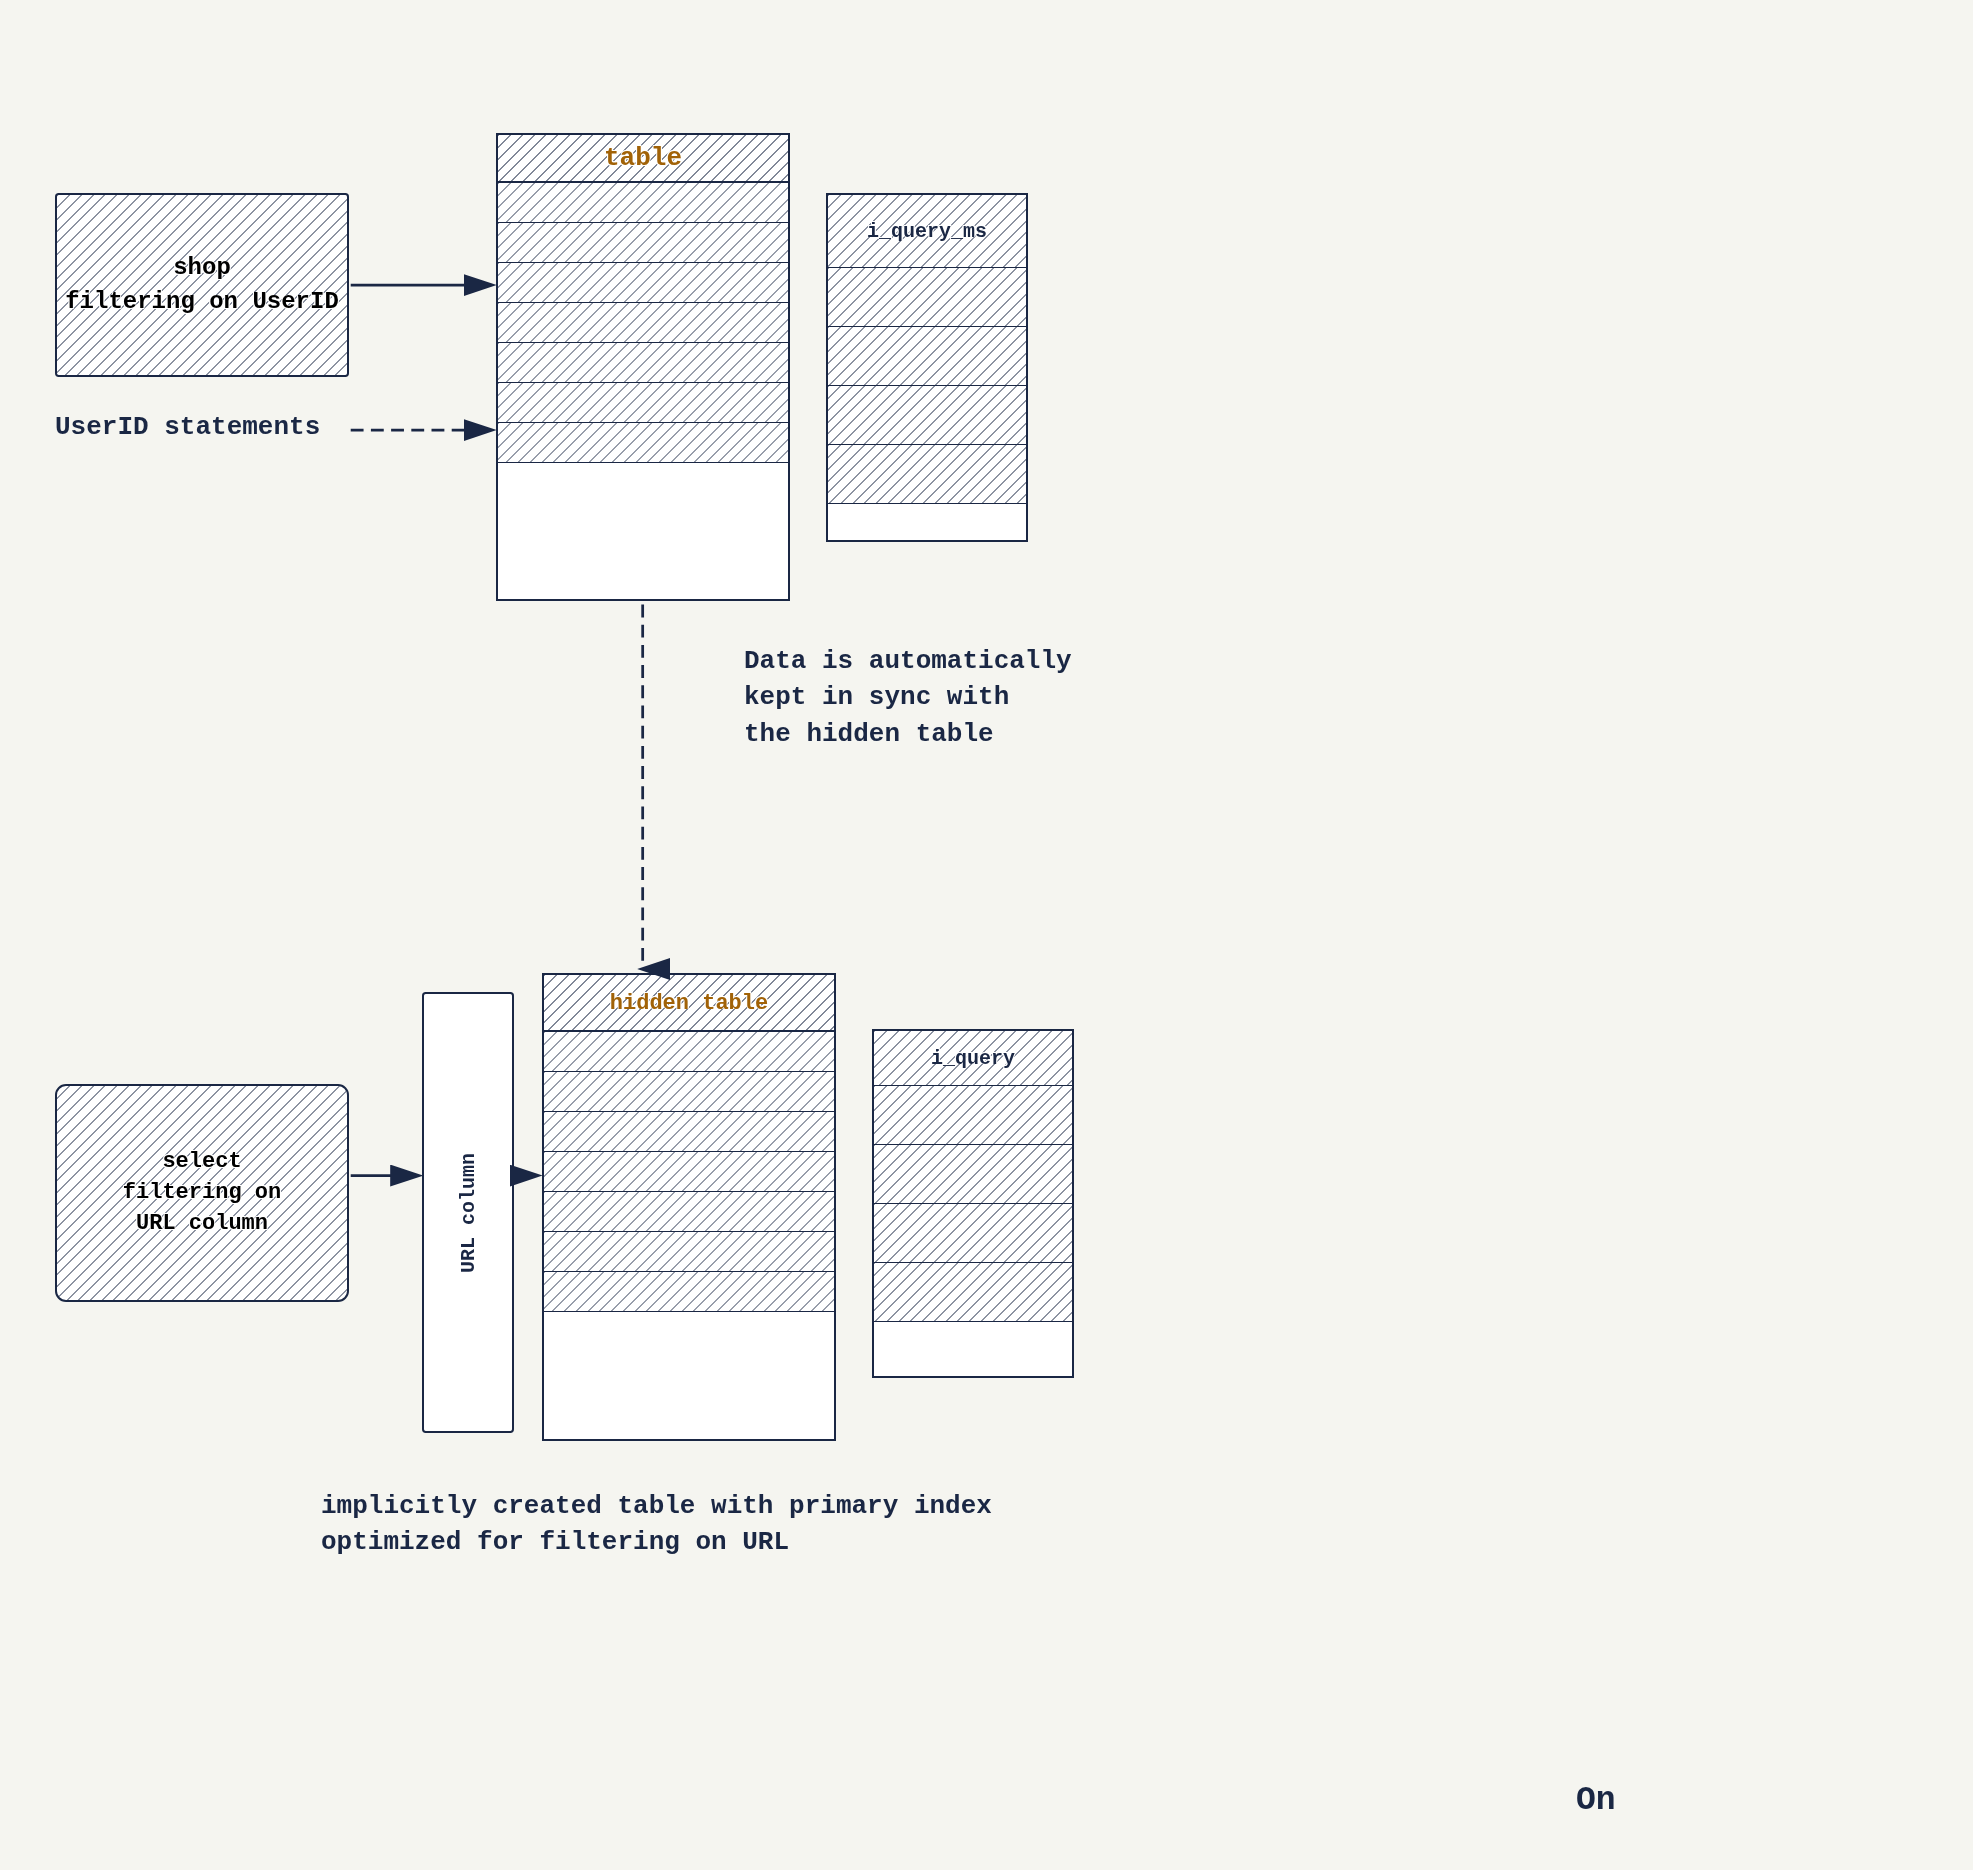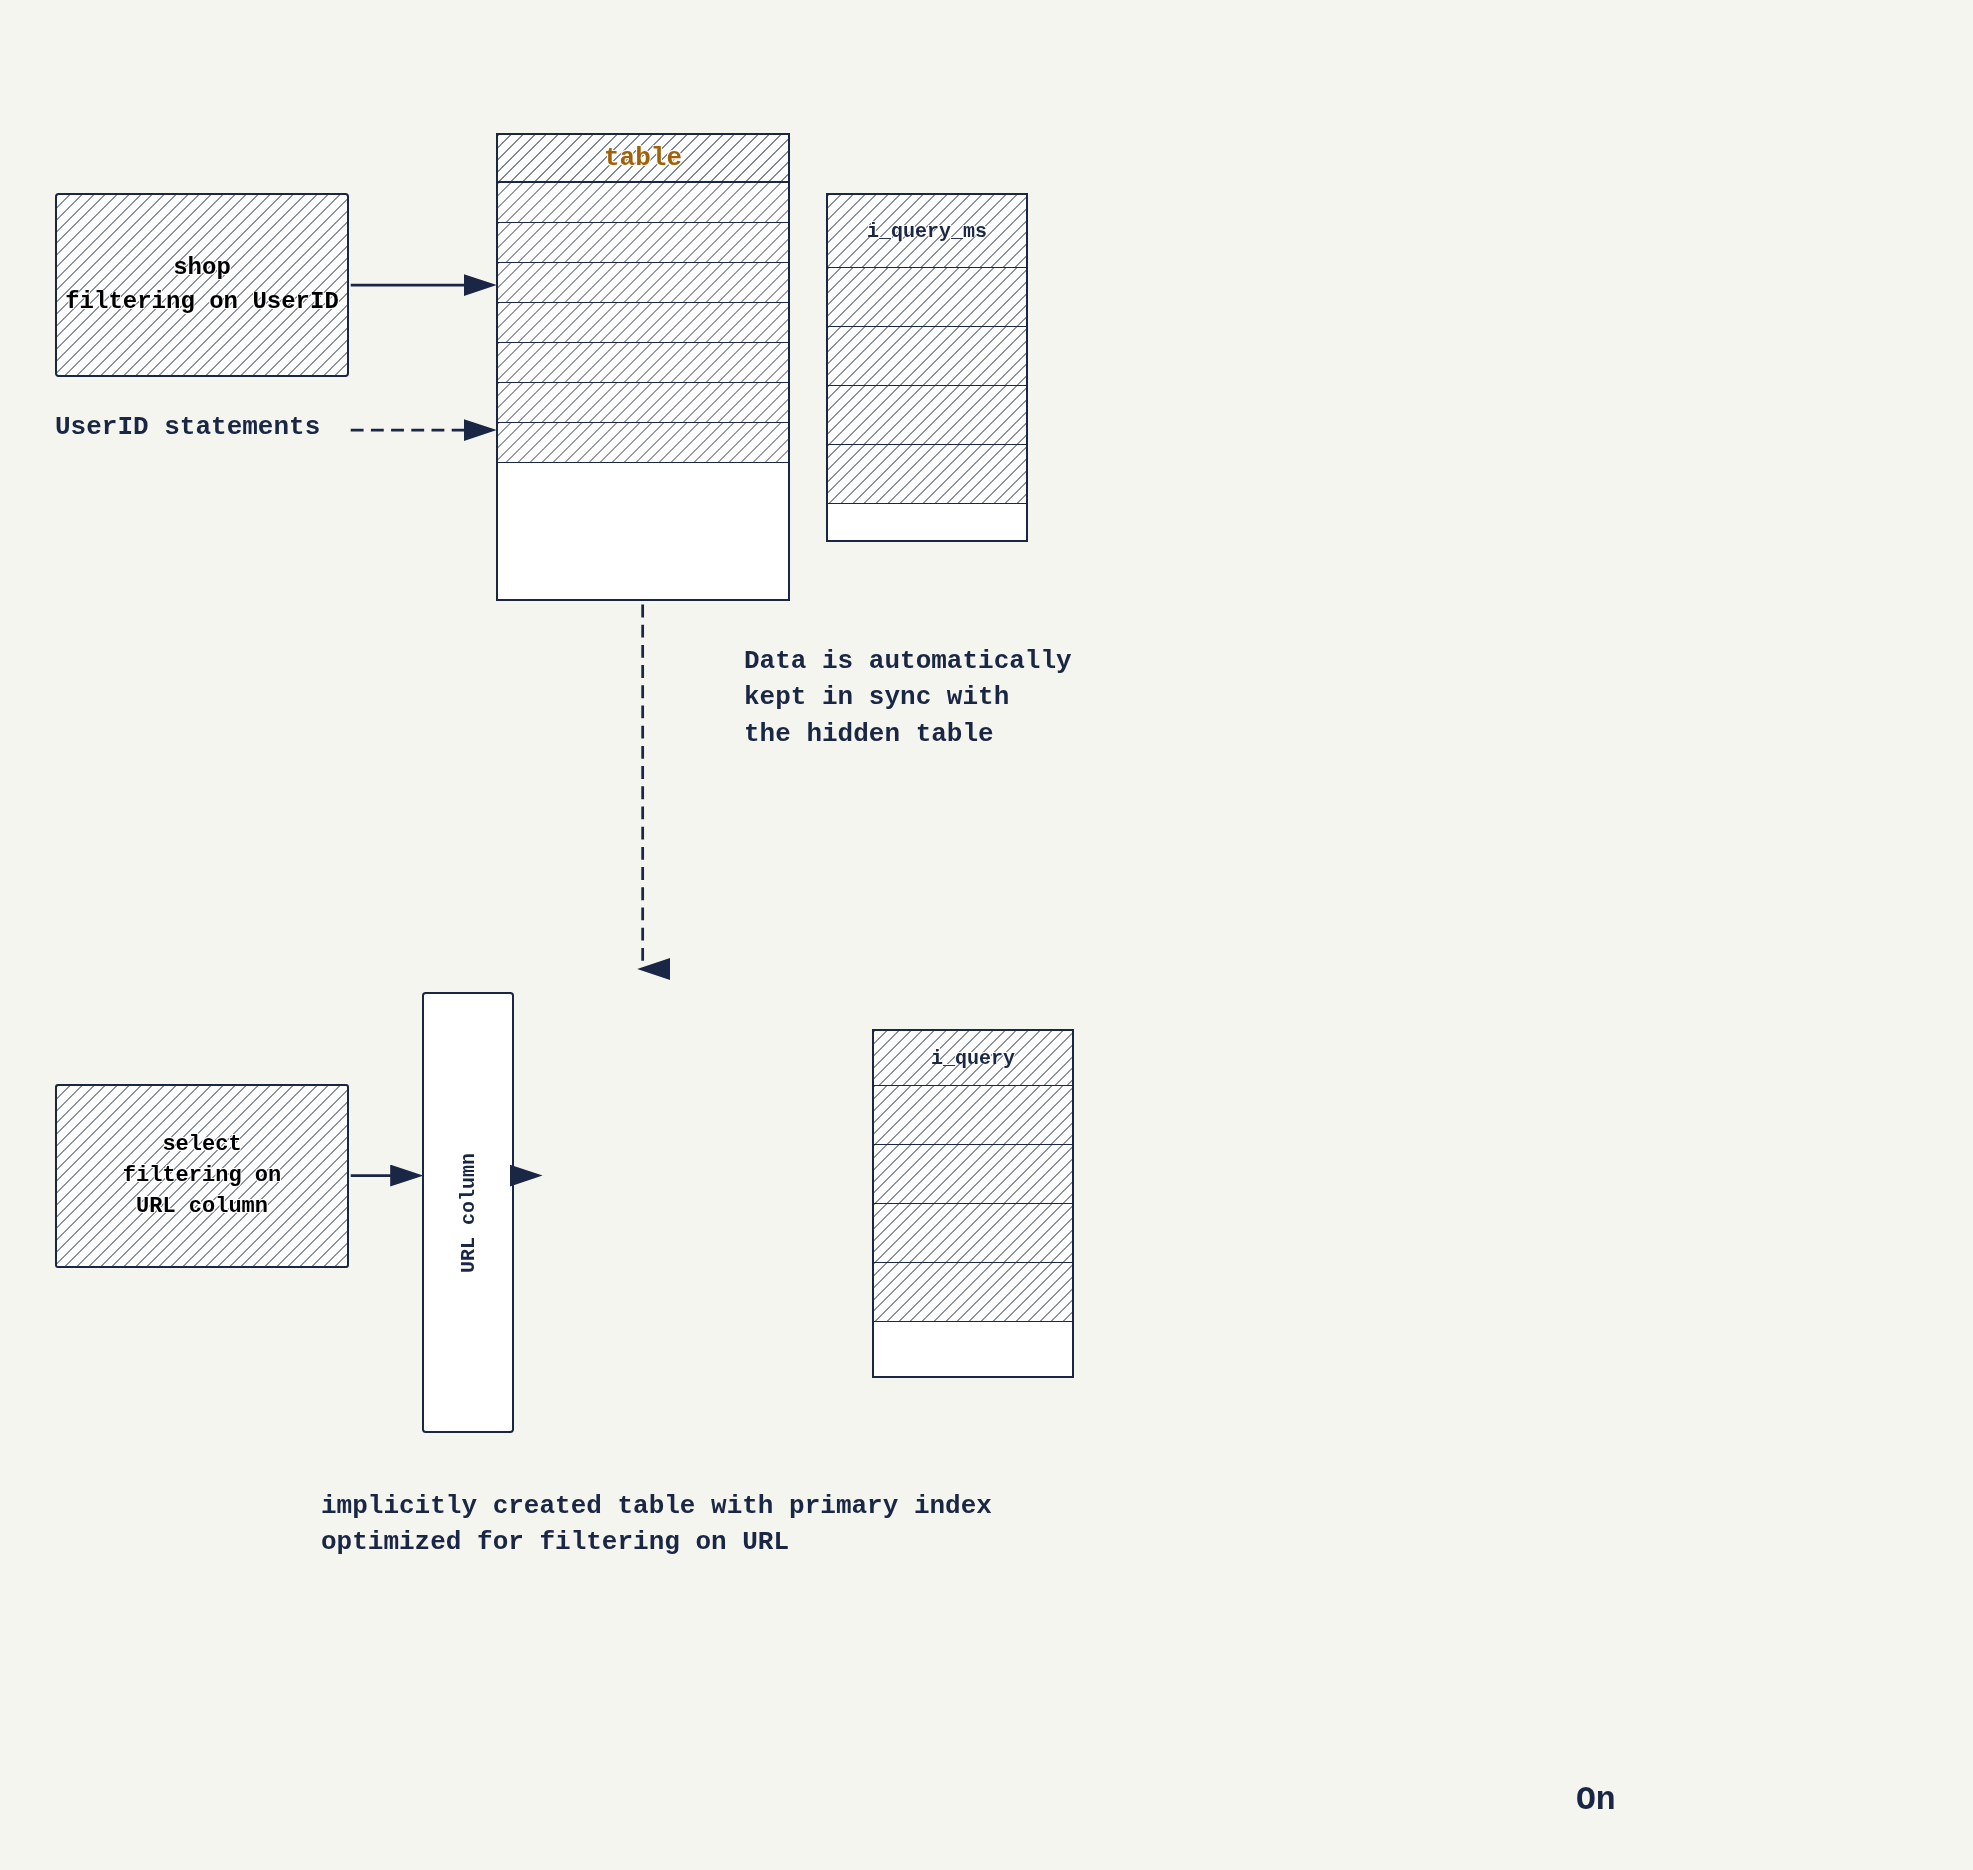--- a/index.html
+++ b/index.html
@@ -198,30 +198,42 @@
     <div class="s-row" style="height: 59px;"></div>
     <div class="s-row" style="height: 59px;"></div>
     <div class="s-row" style="height: 59px;"></div>
     <div class="s-row" style="height: 59px;"></div>
   </div>
 
   <div class="annotation" style="top: 411px; left: 55px; font-size: 26px;">
     UserID statements
   </div>
 
-  <div class="query-box" style="left: 55px; top: 1084px; width: 294px; height: 184px; border-radius: 3px;">
+  <div class="query-box" style="left: 55px; top: 1084px; width: 294px; height: 218px; border-radius: 11px;">
     <div class="label" style="font-size: 22px; line-height: 1.4;">select<br>filtering on<br>URL column</div>
   </div>
 
   <div class="table-box" style="left: 422px; top: 992px; width: 92px; height: 441px; border-radius: 3.7px;">
     <div style="position:absolute; top:0; left:0; right:0; bottom:0; overflow:hidden;">
       <div style="position:absolute; top:50%; left:50%; transform: translate(-50%, -50%) rotate(-90deg); font-family:'Courier New',monospace; font-size:20px; font-weight:bold; color:#1a2744; z-index:2; white-space:nowrap; text-shadow:0.9px 0.9px 0 #fff,-0.9px -0.9px 0 #fff,0.9px -0.9px 0 #fff,-0.9px 0.9px 0 #fff;">URL column</div>
     </div>
   </div>
 
+  <div class="table-box" style="left: 542px; top: 973px; width: 294px; height: 468px;">
+    <div class="header-row" style="height: 57px;">
+      <span class="header-label" style="font-size:22px;">hidden table</span>
+    </div>
+    <div class="data-row"></div>
+    <div class="data-row"></div>
+    <div class="data-row"></div>
+    <div class="data-row"></div>
+    <div class="data-row"></div>
+    <div class="data-row"></div>
+    <div class="data-row"></div>
+  </div>
 
   <div class="side-box" style="left: 872px; top: 1029px; width: 202px; height: 349px;">
     <div class="s-row" style="height: 55px; position: relative; overflow: hidden;">
       <span style="position:absolute; top:50%; left:50%; transform:translate(-50%,-50%); font-family:'Courier New',monospace; font-size:20px; font-weight:bold; color:#1a2744; z-index:2; white-space:nowrap; text-shadow:0.9px 0.9px 0 #fff,-0.9px -0.9px 0 #fff,0.9px -0.9px 0 #fff,-0.9px 0.9px 0 #fff;">i_query</span>
     </div>
     <div class="s-row" style="height: 59px;"></div>
     <div class="s-row" style="height: 59px;"></div>
     <div class="s-row" style="height: 59px;"></div>
     <div class="s-row" style="height: 59px;"></div>
   </div>

